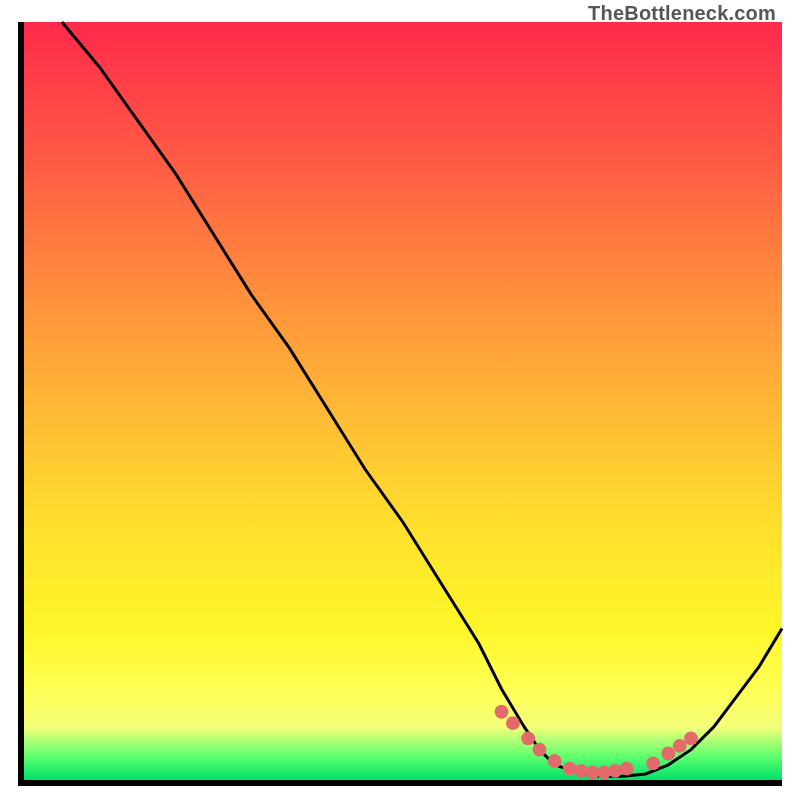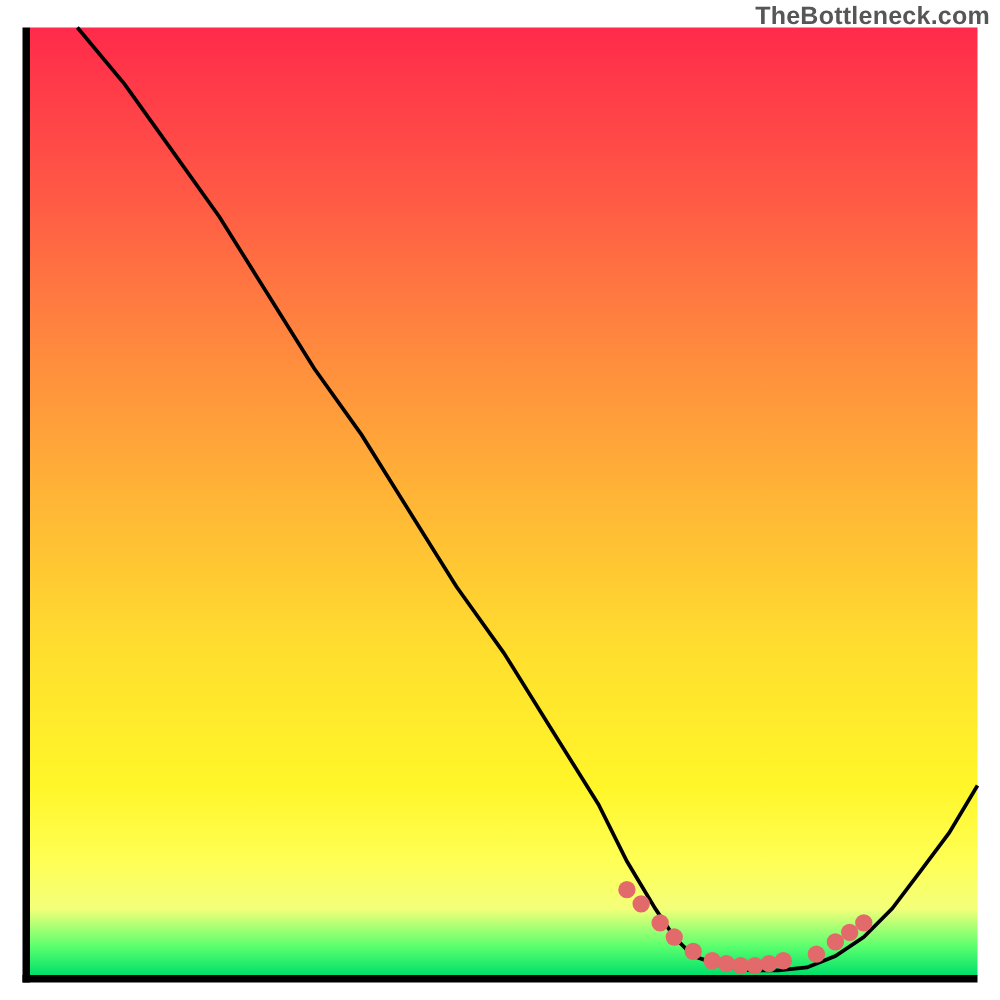--- a/index.html
+++ b/index.html
@@ -30,21 +30,21 @@
       #fff629 80%,
       #ffff55 88%,
       #f4ff7a 93%,
       #5aff6e 97%,
       #00e06a 100%
     );
   }
   .attribution {
     position: absolute;
     top: 2px;
-    right: 8px;
+    right: 24px;
     font-family: Arial, Helvetica, sans-serif;
     font-size: 20px;
     font-weight: bold;
     color: #565656;
     letter-spacing: 0.2px;
   }
   svg.curve {
     position: absolute;
     inset: 0;
     width: 100%;

